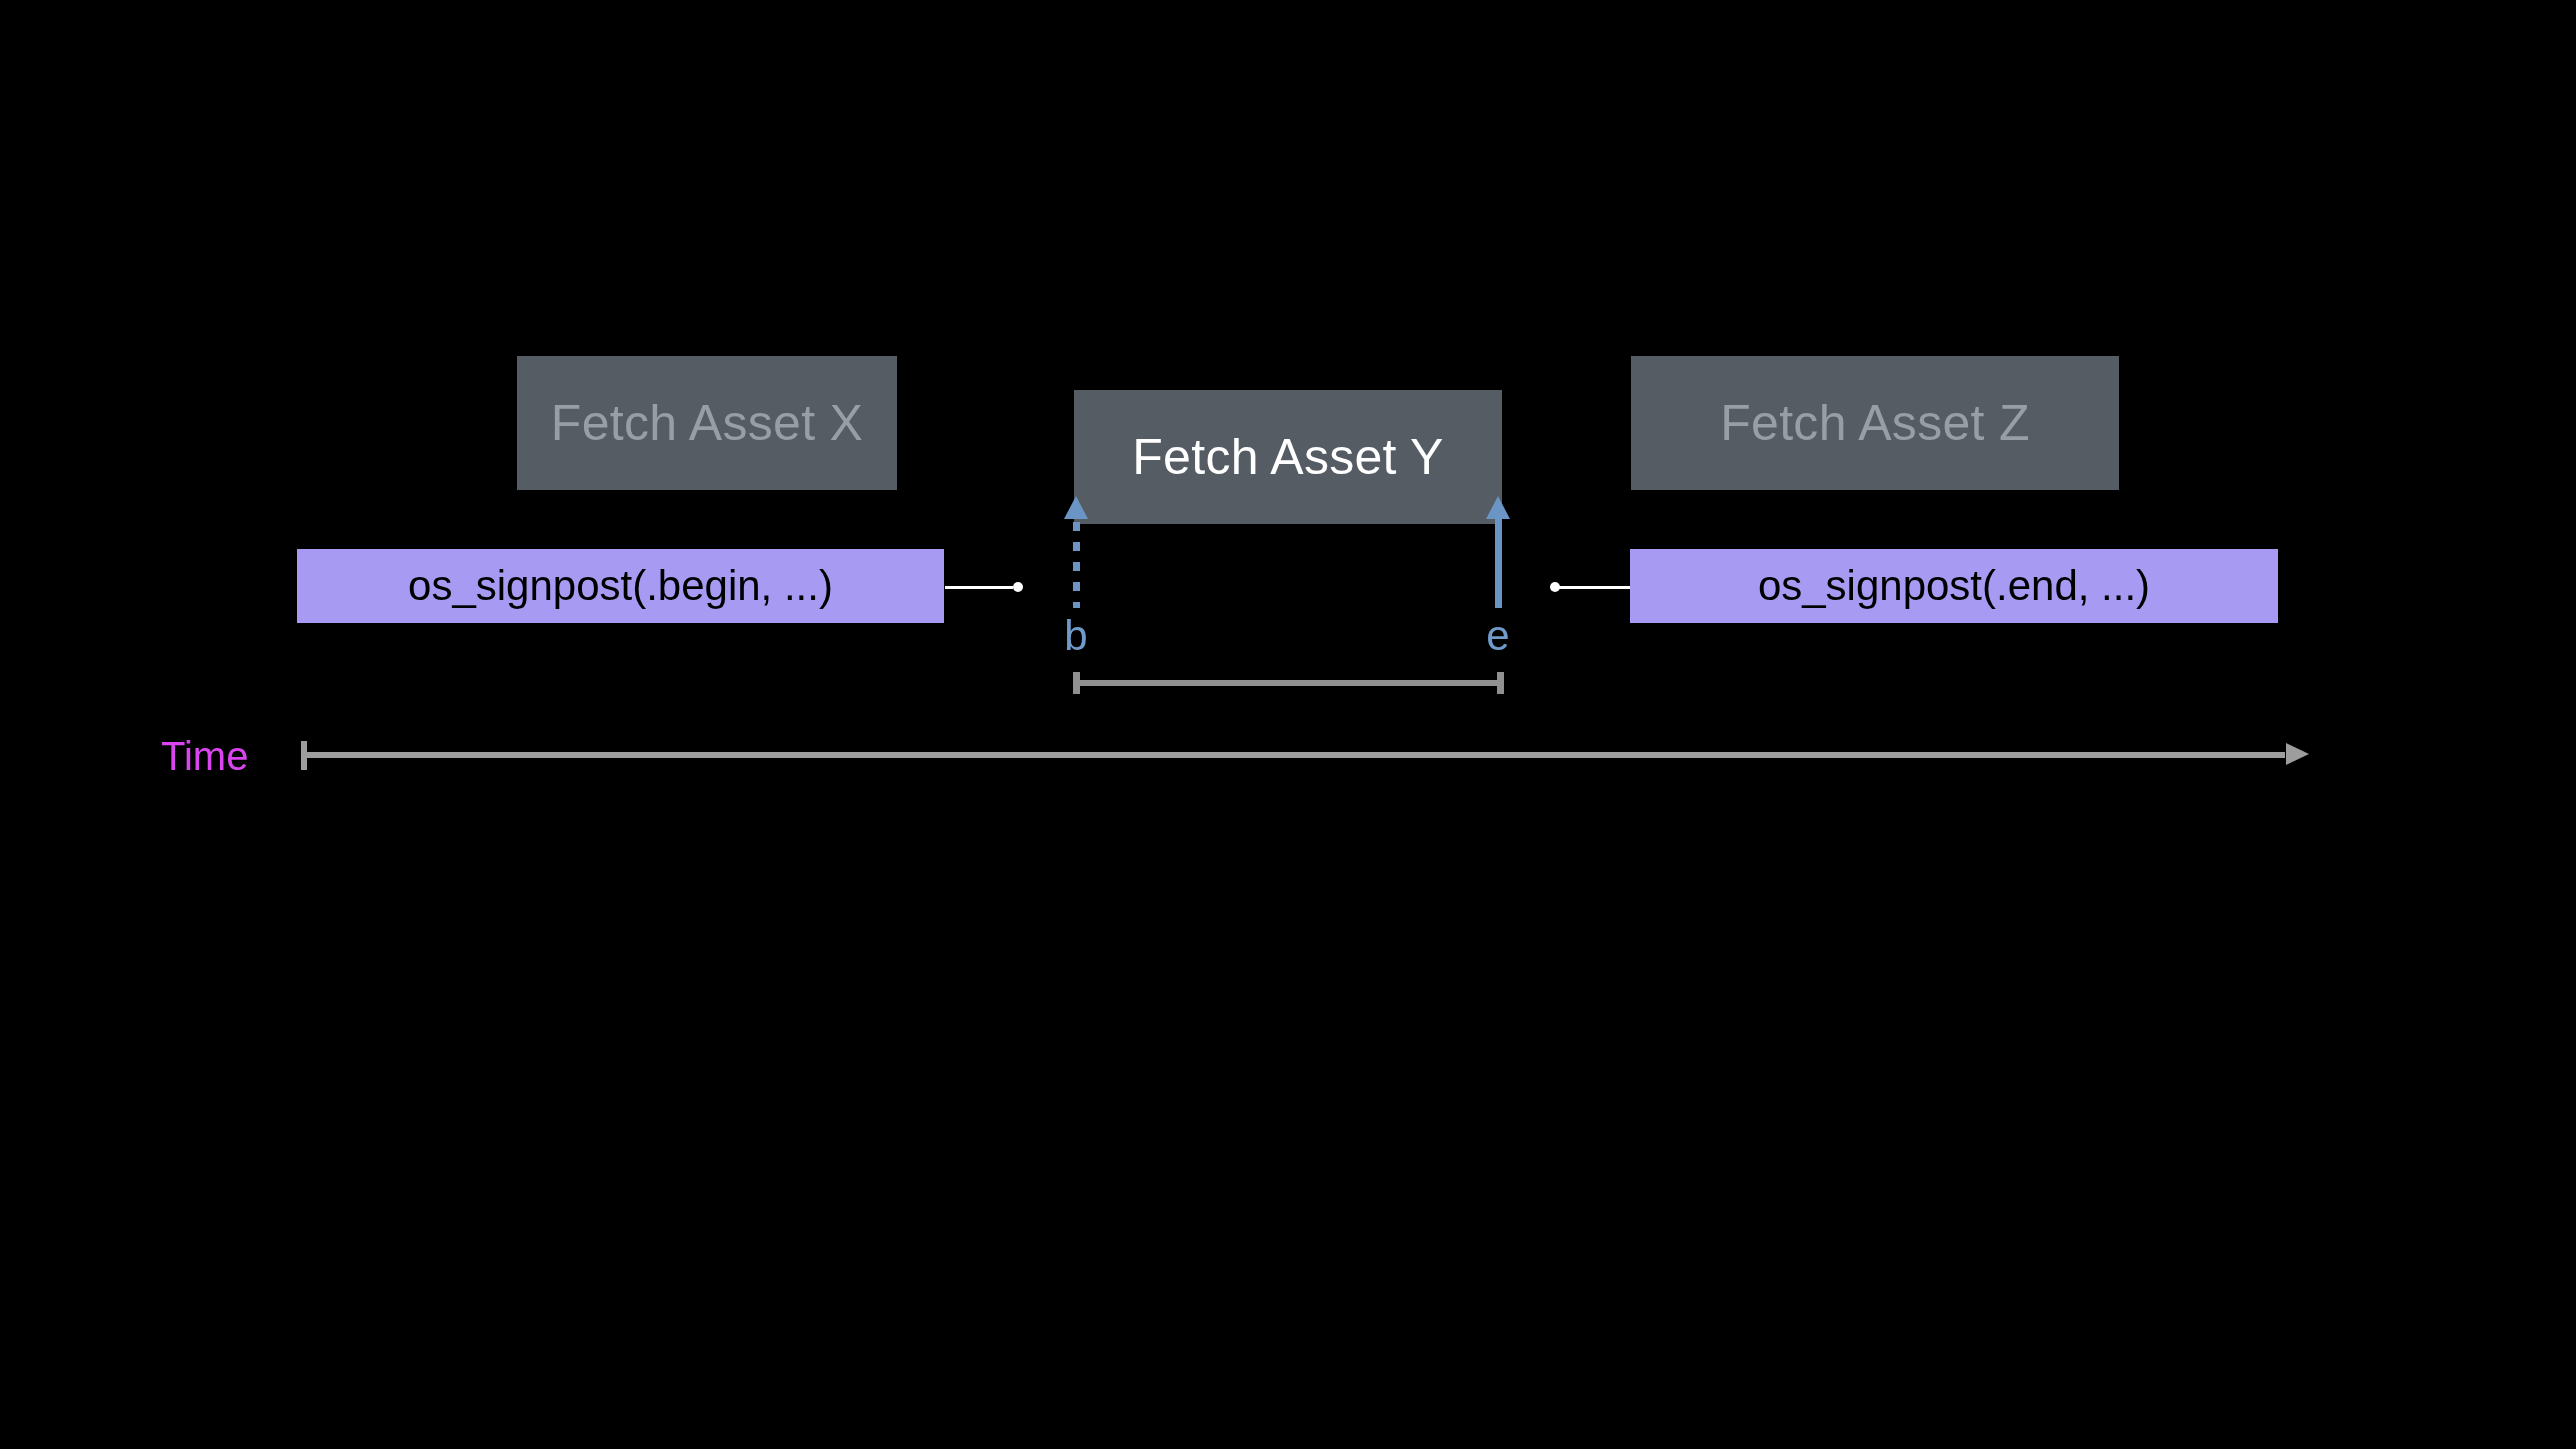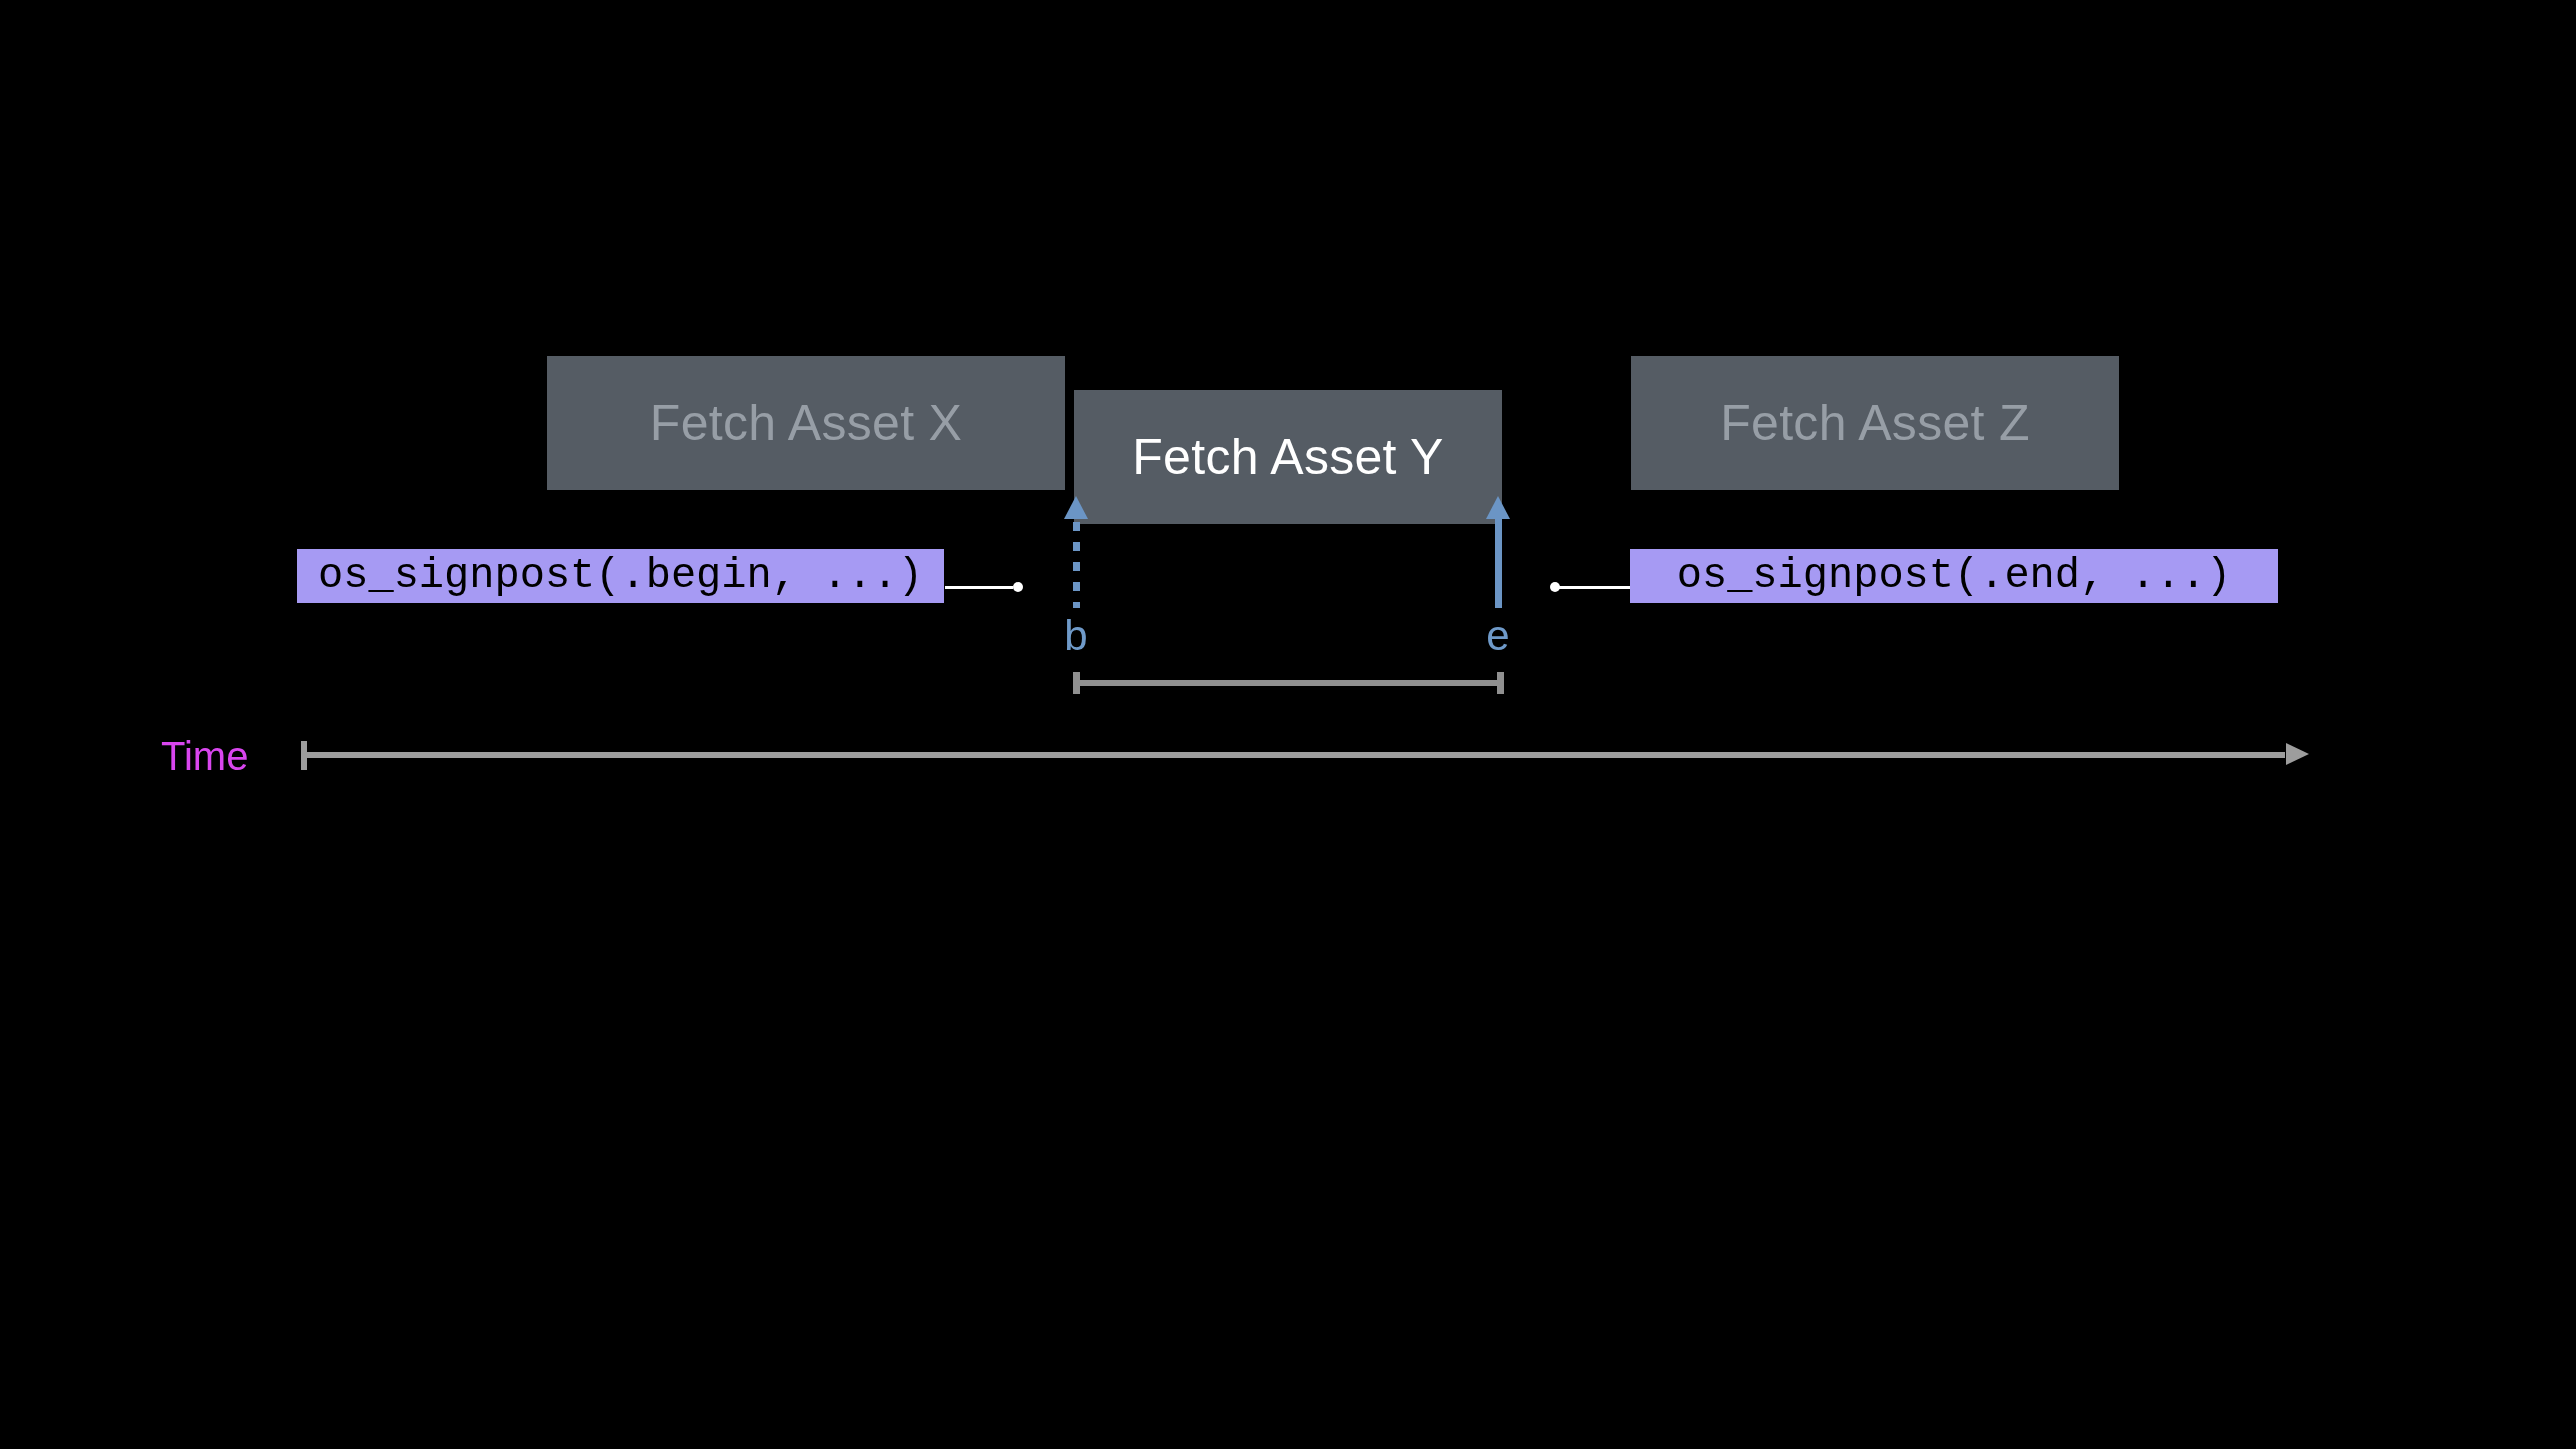--- a/index.html
+++ b/index.html
@@ -23,35 +23,35 @@
     height: 134px;
     background: #555c64;
     display: flex;
     align-items: center;
     justify-content: center;
     font-size: 50px;
     letter-spacing: 0.3px;
   }
   .task-box.dimmed  { color: #979ea6; }
   .task-box.active  { color: #ffffff; }
-  #task-x { left: 517px;  width: 518px; margin-left: 30px; }
+  #task-x { left: 517px;  width: 380px; }
   #task-y { left: 1074px; width: 428px; margin-top: 34px; }
   #task-z { left: 1631px; width: 488px; }
 
   
   .signpost-box {
     position: absolute;
     top: 549px;
-    height: 54px;
+    height: 74px;
     background: #a69af3;
     color: #000000;
     display: flex;
     align-items: center;
     justify-content: center;
-    font-family: Liberation Mono, monospace;
+    font-family: Liberation Sans, sans-serif;
     font-size: 42px;
     white-space: pre;
   }
   #signpost-begin { left: 297px;  width: 647px; }
   #signpost-end   { left: 1630px; width: 648px; }
 
   
   .connector-line {
     position: absolute;
     top: 586px;

